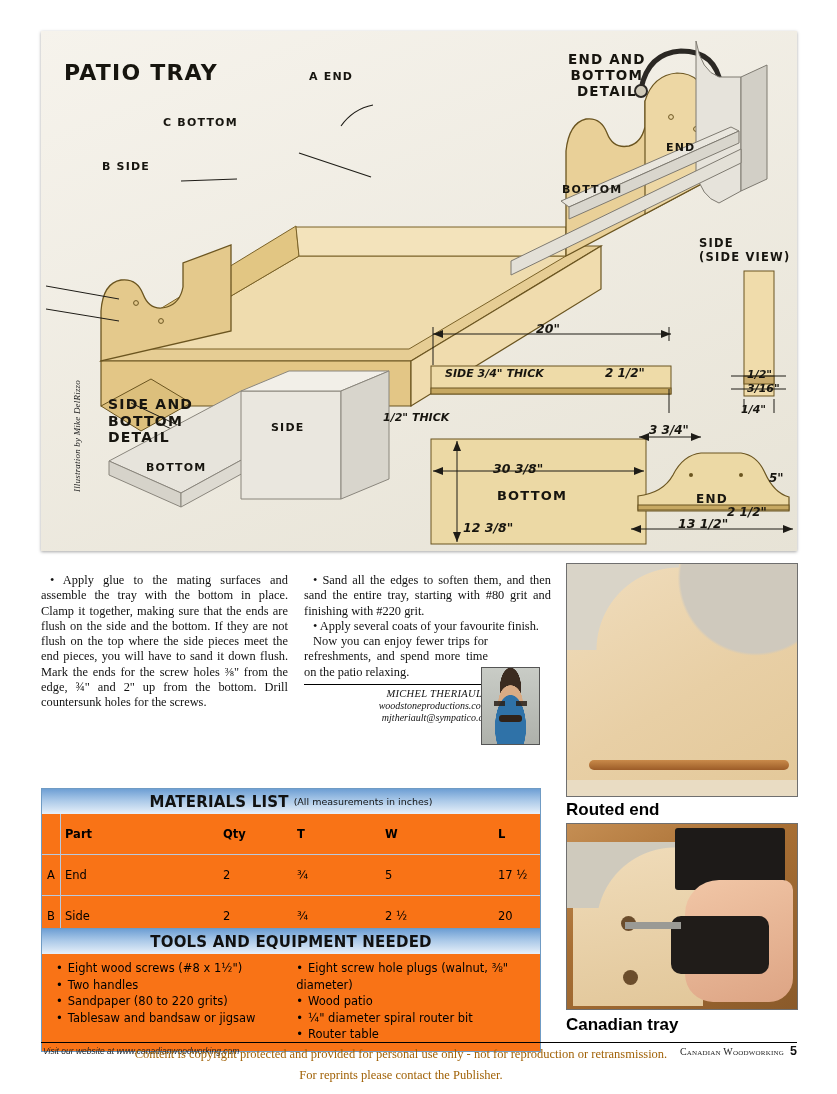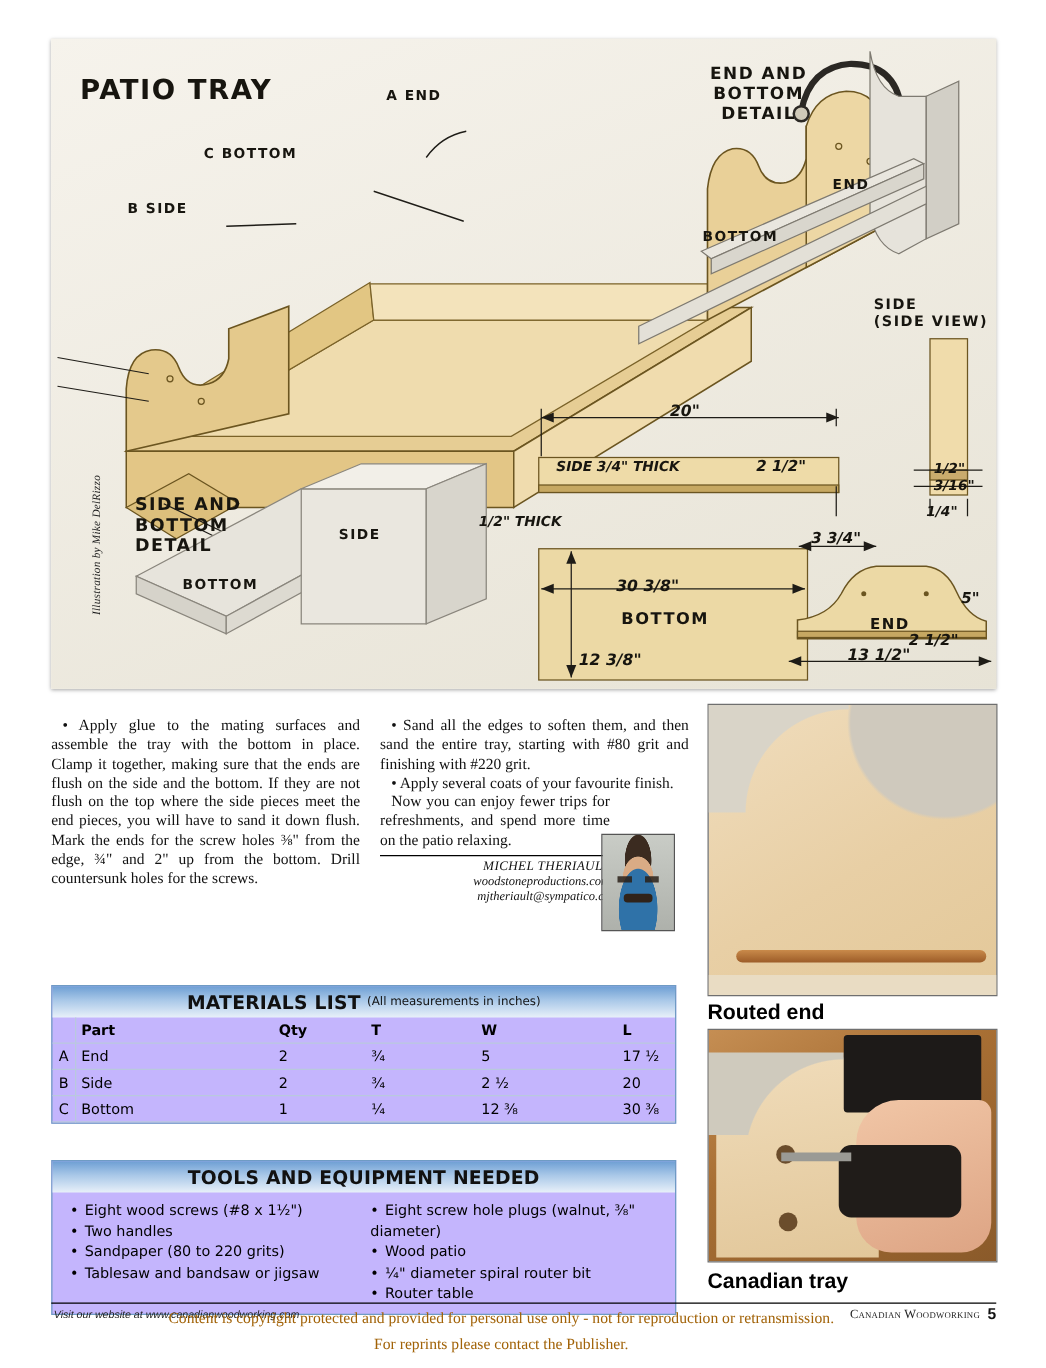--- a/index.html
+++ b/index.html
@@ -36,29 +36,29 @@
        radial-gradient(ellipse at 50% 78%, #2f72a8 0 38%, rgba(47,114,168,0) 39%),
        radial-gradient(ellipse at 50% 46%, #d9ab85 0 30%, rgba(217,171,133,0) 31%),
        radial-gradient(ellipse at 50% 27%, #3b2b20 0 26%, rgba(59,43,32,0) 27%),
        linear-gradient(#c9ccc6,#aeb1ab);
      border:1px solid #555;}
   #mugshot .eyes{position:absolute;left:12px;top:33px;width:33px;height:5px;
      background:linear-gradient(90deg,#2a2018 0 34%,transparent 34% 66%,#2a2018 66%);opacity:.85;}
   #mugshot .stache{position:absolute;left:17px;top:47px;width:23px;height:7px;background:#30231a;border-radius:3px;}
 
   
-  .panel{position:absolute;left:41px;width:498px;border:1px solid #6f9bc4;background:#c4b5fd;}
+  .panel{position:absolute;left:41px;width:498px;border:1px solid #6f9bc4;background:#f97316;}
   .panelhead{height:25px;background:linear-gradient(180deg,#6e9fd4 0%,#a9c8e8 45%,#e8f0f9 100%);
      display:flex;align-items:center;justify-content:center;}
   .panelhead .t{font-family:"DejaVu Sans",sans-serif;font-weight:700;font-size:15px;color:#111;letter-spacing:.2px;}
   .panelhead .s{font-family:"DejaVu Sans",sans-serif;font-size:9.5px;color:#111;margin-left:5px;}
   #matlist{top:788px;}
   #toolbox{top:928px;}
   table.mat{border-collapse:collapse;width:100%;font-family:"DejaVu Sans",sans-serif;font-size:11.5px;}
-  table.mat th,table.mat td{border-bottom:1px solid #b9c9dd;padding:3px 4px;text-align:left;font-weight:400;}
+  table.mat th,table.mat td{border-bottom:1px solid #b9c9dd;padding:13px 4px;text-align:left;font-weight:400;}
   table.mat th{font-weight:700;}
   table.mat .c0{width:18px;text-align:center;border-right:1px solid #b9c9dd;padding-left:0;padding-right:0;}
   table.mat .c1{width:150px;}
   table.mat .c2{width:66px;}
   table.mat .c3{width:80px;}
   table.mat .c4{width:105px;}
   .matnote{font-family:"DejaVu Sans",sans-serif;font-size:11.5px;padding:4px 6px 5px 10px;}
   .toolcols{display:flex;padding:6px 0 8px 0;}
   .toolcols ul{list-style:none;margin:0;padding:0 0 0 14px;font-family:"DejaVu Sans",sans-serif;font-size:11.5px;line-height:16.5px;}
   .toolcols ul li:before{content:"\2022";margin-right:5px;}

